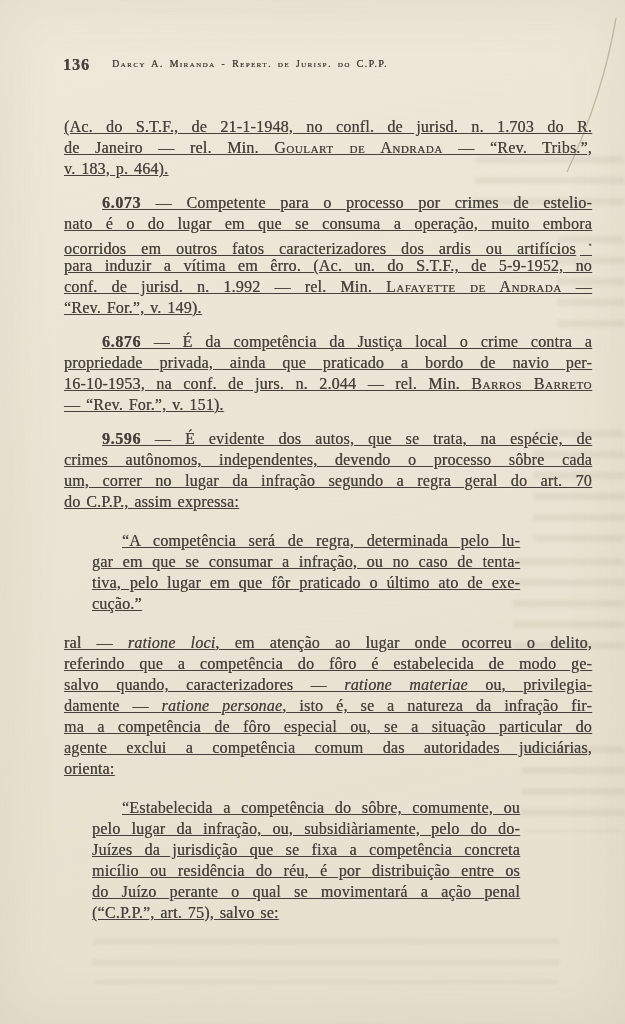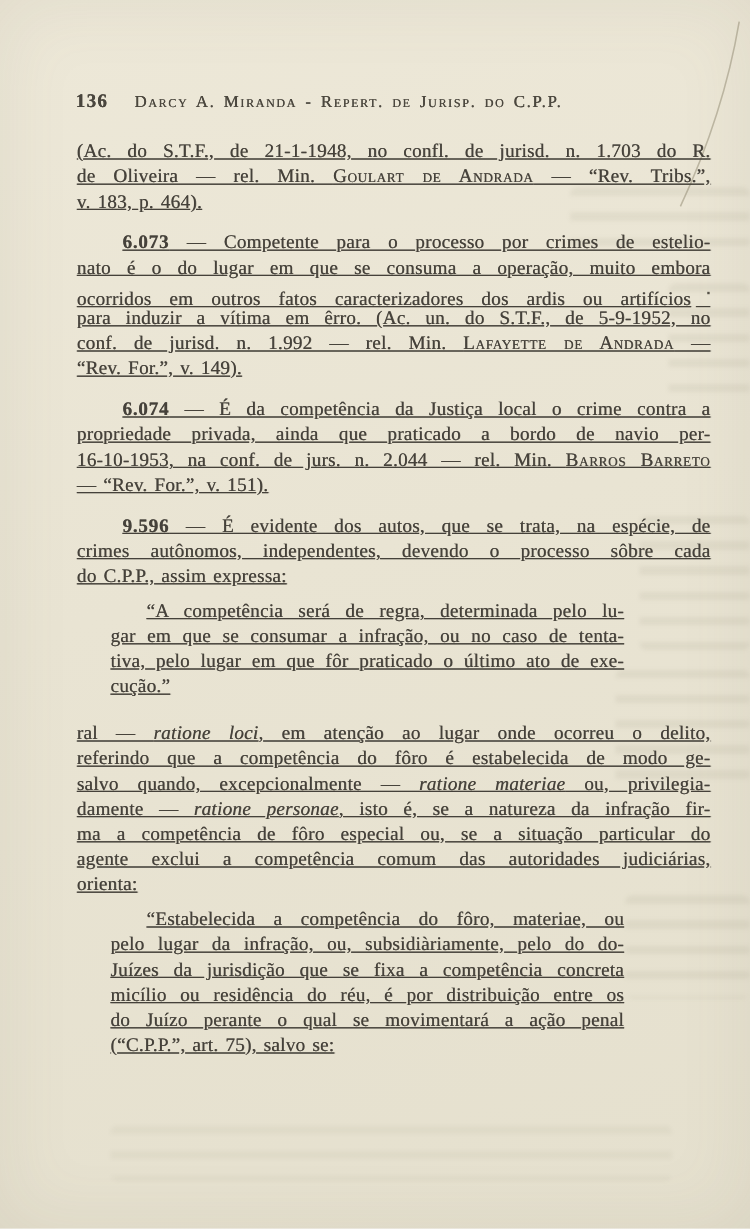--- a/index.html
+++ b/index.html
@@ -7,38 +7,38 @@
     position: relative;
     width: 625px;
     height: 1024px;
     background: linear-gradient(165deg, #ede8d8 0%, #e9e4d3 45%, #e5e0ce 100%);
     box-shadow: inset 0 0 60px rgba(120,110,85,0.10);
     overflow: hidden;
     font-family: "Liberation Serif", "DejaVu Serif", serif;
     color: #45413a;
   }
   
-  .header { position: absolute; top: 76px; left: 0; width: 100%; height: 22px; }
+  .header { position: absolute; top: 56px; left: 0; width: 100%; height: 22px; }
   .page-number {
     position: absolute; left: 63px; top: 0;
     font-size: 16px; font-weight: 700; letter-spacing: 1px;
     color: #4a463e; text-shadow: 0.3px 0 0 currentColor;
   }
   .running-title {
     position: absolute; left: 112px; top: 2px;
     font-variant-caps: small-caps;
-    font-size: 14px; letter-spacing: 1.4px; word-spacing: 2px;
+    font-size: 10px; letter-spacing: 1.4px; word-spacing: 2px;
     color: #4c483f; text-shadow: 0.25px 0 0 currentColor;
     white-space: nowrap;
   }
   
   .body-text { position: absolute; top: 116px; left: 64px; width: 528px; }
   .block { margin: 0; text-decoration: underline; }
   .block + .block { margin-top: 13px; }
-  .block.quote { margin-top: 8px; margin-left: 28px; margin-right: 72px; }
+  .block.quote { margin-top: 18px; margin-left: 28px; margin-right: 72px; }
   .block.quote + .block { margin-top: 18px; }
   .line {
     height: 21px; line-height: 21px;
     font-size: 16px;
     text-align: justify; text-align-last: justify;
     word-spacing: 1.6px; letter-spacing: 0.2px;
     text-shadow: 0.3px 0 0 rgba(69,65,58,0.75);
     white-space: nowrap;
   }
   .line.last { text-align-last: left; }
@@ -84,59 +84,60 @@
   </svg>
 
   <div class="header">
     <span class="page-number">136</span>
     <span class="running-title">Darcy A. Miranda - Repert. de Jurisp. do C.P.P.</span>
   </div>
 
   <main class="body-text">
       <div class="block body">
         <div class="line"><span>(Ac. do S.T.F., de 21-1-1948, no confl. de jurisd. n. 1.703 do R.</span></div>
-        <div class="line"><span>de Oliveira — rel. Min. </span><span class="s-sc">Goulart de Andrada</span><span> — “Rev. Tribs.”,</span></div>
+        <div class="line"><span>de Janeiro — rel. Min. </span><span class="s-sc">Goulart de Andrada</span><span> — “Rev. Tribs.”,</span></div>
         <div class="line last"><span>v. 183, p. 464).</span></div>
       </div>
       <div class="block body">
         <div class="line indent"><span class="s-b">6.073</span><span> — Competente para o processo por crimes de estelio-</span></div>
         <div class="line"><span>nato é o do lugar em que se consuma a operação, muito embora</span></div>
         <div class="line"><span>ocorridos em outros fatos caracterizadores dos ardis ou artifícios</span><span class="s-mark">▪</span></div>
         <div class="line"><span>para induzir a vítima em êrro. (Ac. un. do S.T.F., de 5-9-1952, no</span></div>
         <div class="line"><span>conf. de jurisd. n. 1.992 — rel. Min. </span><span class="s-sc">Lafayette de Andrada</span><span> —</span></div>
         <div class="line last"><span>“Rev. For.”, v. 149).</span></div>
       </div>
       <div class="block body">
-        <div class="line indent"><span class="s-b">6.074</span><span> — É da competência da Justiça local o crime contra a</span></div>
+        <div class="line indent"><span class="s-b">6.876</span><span> — É da competência da Justiça local o crime contra a</span></div>
         <div class="line"><span>propriedade privada, ainda que praticado a bordo de navio per-</span></div>
         <div class="line"><span>16-10-1953, na conf. de jurs. n. 2.044 — rel. Min. </span><span class="s-sc">Barros Barreto</span></div>
         <div class="line last"><span>— “Rev. For.”, v. 151).</span></div>
       </div>
       <div class="block body">
         <div class="line indent"><span class="s-b">9.596</span><span> — É evidente dos autos, que se trata, na espécie, de</span></div>
         <div class="line"><span>crimes autônomos, independentes, devendo o processo sôbre cada</span></div>
+        <div class="line"><span>um, correr no lugar da infração segundo a regra geral do art. 70</span></div>
         <div class="line last"><span>do C.P.P., assim expressa:</span></div>
       </div>
       <div class="block quote">
         <div class="line indent"><span>“A competência será de regra, determinada pelo lu-</span></div>
         <div class="line"><span>gar em que se consumar a infração, ou no caso de tenta-</span></div>
         <div class="line"><span>tiva, pelo lugar em que fôr praticado o último ato de exe-</span></div>
         <div class="line last"><span>cução.”</span></div>
       </div>
       <div class="block body">
         <div class="line"><span>ral — </span><span class="s-i">ratione loci</span><span>, em atenção ao lugar onde ocorreu o delito,</span></div>
         <div class="line"><span>referindo que a competência do fôro é estabelecida de modo ge-</span></div>
-        <div class="line"><span>salvo quando, excepcionalmente — </span><span class="s-i">ratione materiae</span><span> ou, privilegia-</span></div>
+        <div class="line"><span>salvo quando, caracterizadores — </span><span class="s-i">ratione materiae</span><span> ou, privilegia-</span></div>
         <div class="line"><span>damente — </span><span class="s-i">ratione personae</span><span>, isto é, se a natureza da infração fir-</span></div>
         <div class="line"><span>ma a competência de fôro especial ou, se a situação particular do</span></div>
         <div class="line"><span>agente exclui a competência comum das autoridades judiciárias,</span></div>
         <div class="line last"><span>orienta:</span></div>
       </div>
       <div class="block quote">
-        <div class="line indent"><span>“Estabelecida a competência do fôro, materiae, ou</span></div>
+        <div class="line indent"><span>“Estabelecida a competência do sôbre, comumente, ou</span></div>
         <div class="line"><span>pelo lugar da infração, ou, subsidiàriamente, pelo do do-</span></div>
         <div class="line"><span>Juízes da jurisdição que se fixa a competência concreta</span></div>
         <div class="line"><span>micílio ou residência do réu, é por distribuição entre os</span></div>
         <div class="line"><span>do Juízo perante o qual se movimentará a ação penal</span></div>
         <div class="line last"><span>(“C.P.P.”, art. 75), salvo se:</span></div>
       </div>
     </main>
 
 </div>
 

